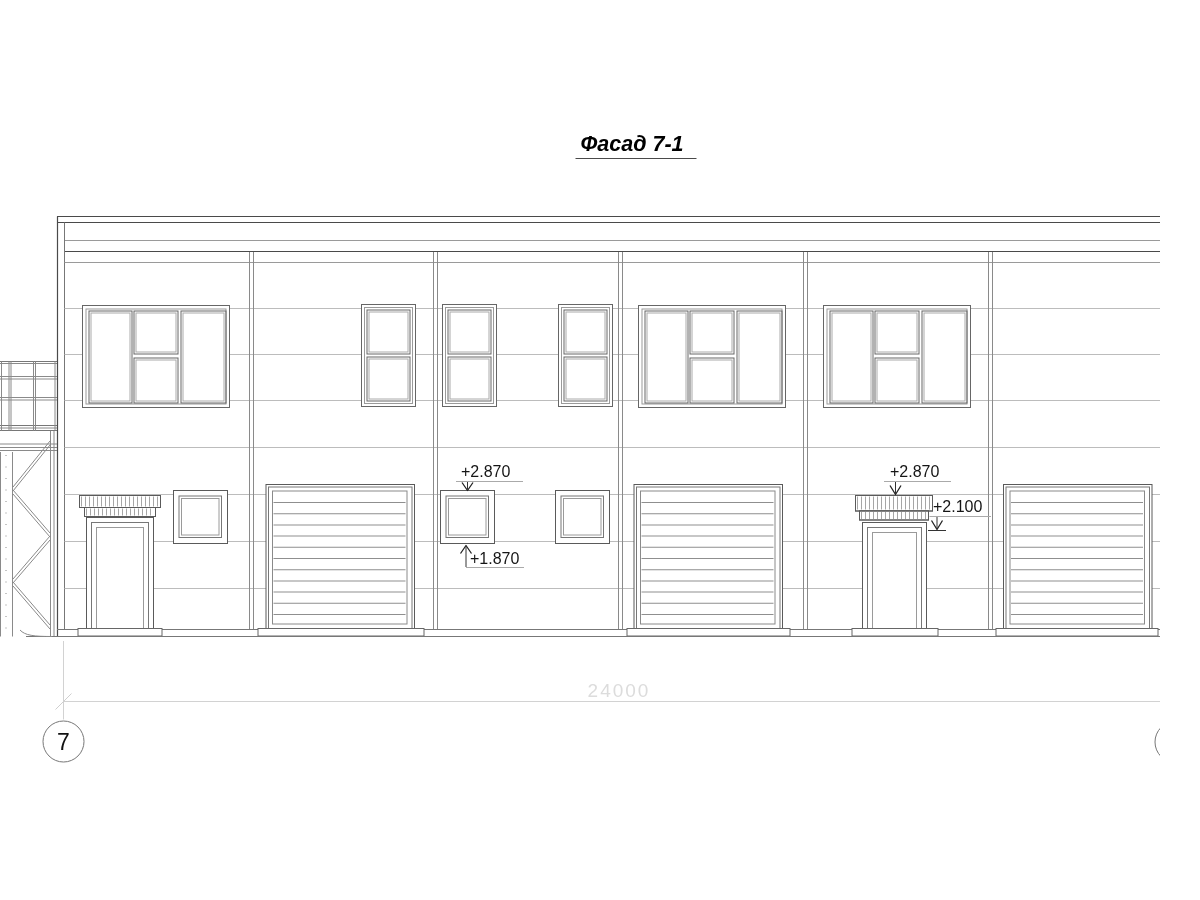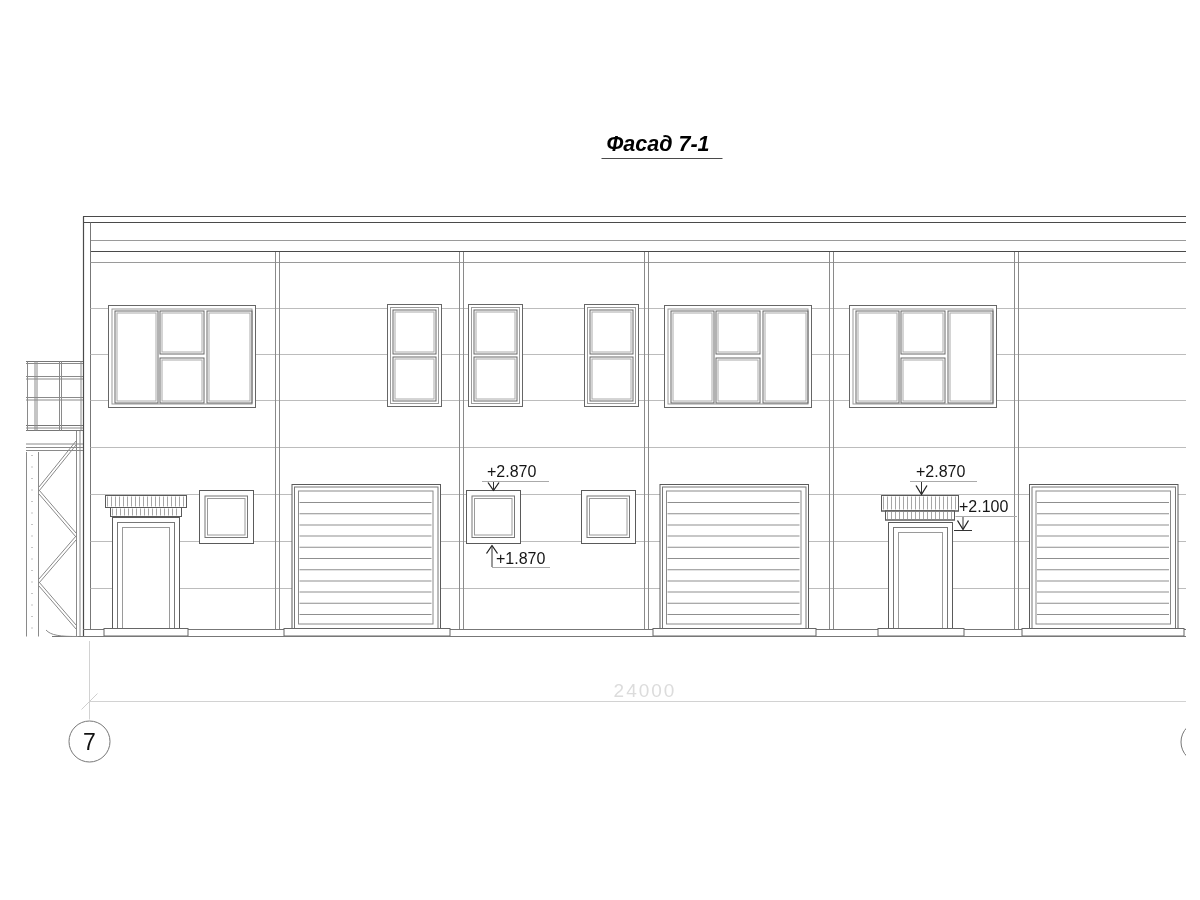--- a/index.html
+++ b/index.html
@@ -1,17 +1,17 @@
 <!DOCTYPE html>
 <html><head>
 <meta charset="utf-8">
 <style>
   html,body{margin:0;padding:0;background:#fff;}
   .page{position:relative;width:1160px;height:900px;background:#fff;overflow:hidden;
-        font-family:"Liberation Sans", sans-serif;margin-left:26px;}
+        font-family:"Liberation Sans", sans-serif;}
   svg{position:absolute;left:0;top:0;}
   svg line, svg path, svg polyline{fill:none;}
   svg rect{fill:none;}
   .wf{fill:#ffffff;}
   .s1{stroke:#4a4a4a;stroke-width:1.2;}
   .s1t{stroke:#4a4a4a;stroke-width:1;}
   .s2{stroke:#777777;stroke-width:1;}
   .s3{stroke:#8a8a8a;stroke-width:1;}
   .s4{stroke:#bcbcbc;stroke-width:1;}
   .s5{stroke:#9a9a9a;stroke-width:1;}

